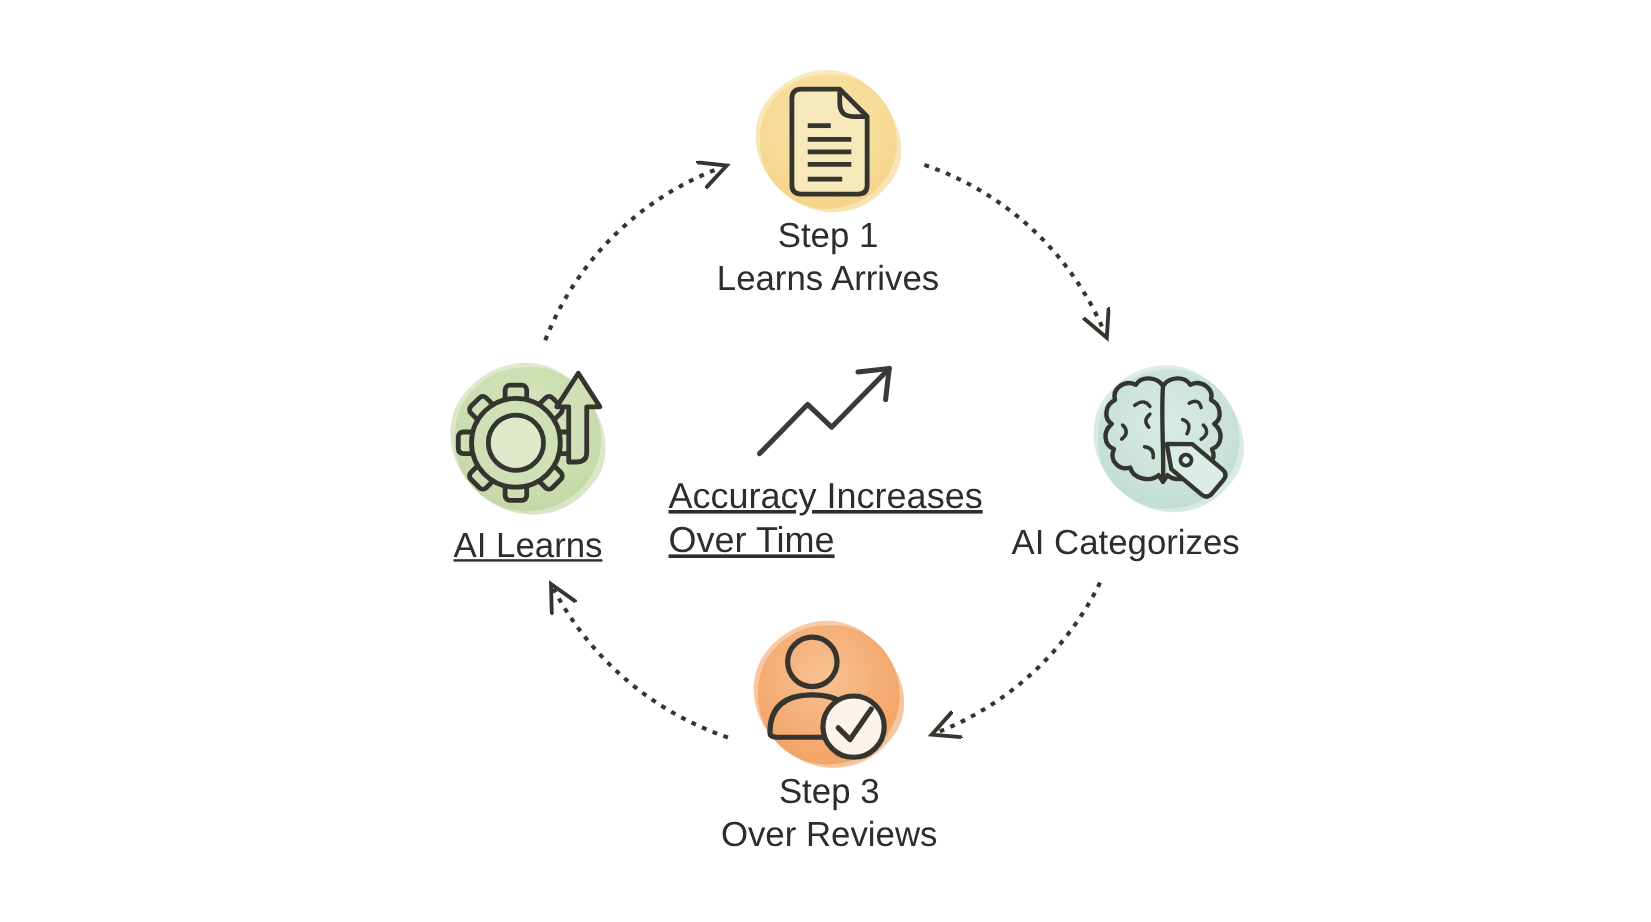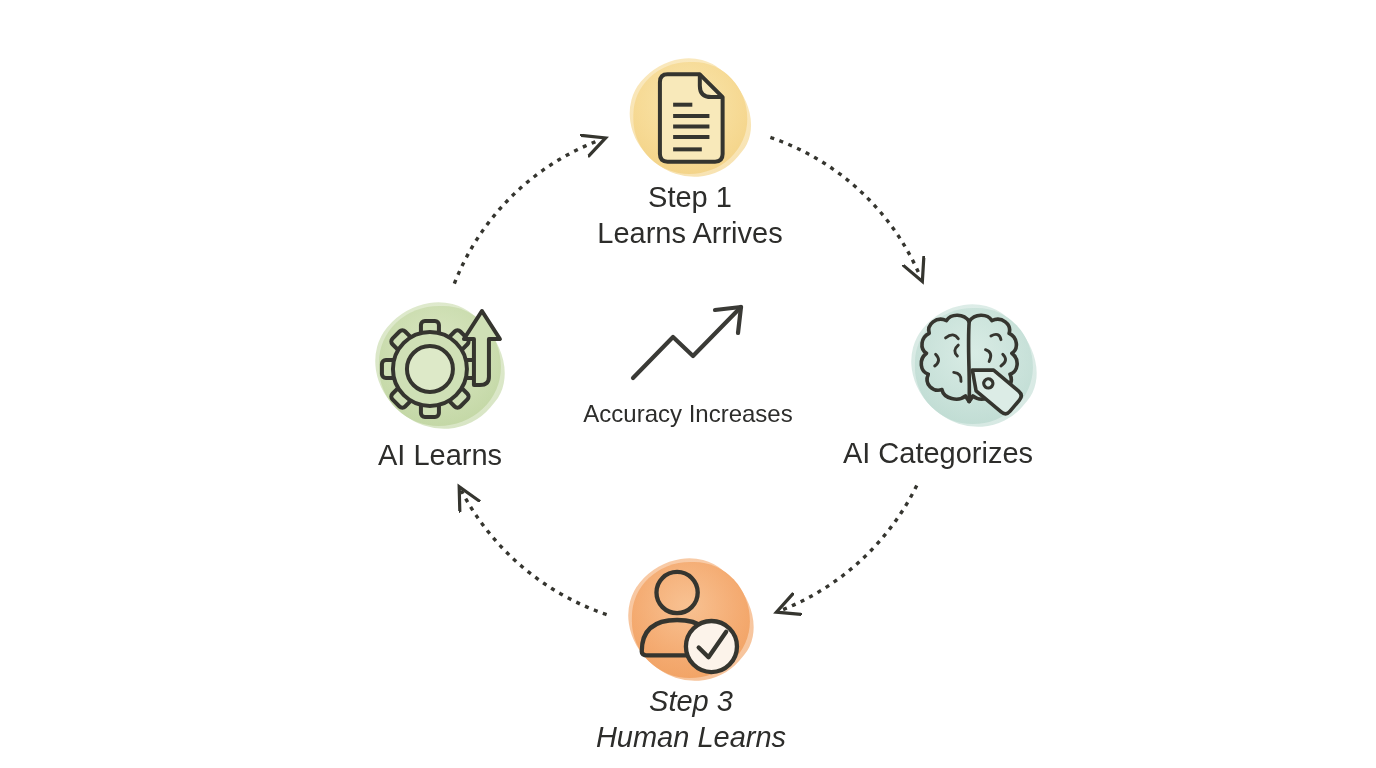--- a/index.html
+++ b/index.html
@@ -14,22 +14,22 @@
   .overlay{position:absolute;left:0;top:0;width:1376px;height:768px;}
 
   
   .node{
     position:absolute;
     display:flex;flex-direction:column;align-items:center;
     transform:translateX(-50%);
   }
   .n-top{left:690px;top:62px;}
   .n-right{left:938px;top:308px;align-items:flex-end;}
-  .n-bottom{left:691px;top:562px;font-style:italic;}
-  .n-left{left:440px;top:306px;}
+  .n-bottom{left:691px;top:521px;}
+  .n-left{left:440px;top:306px;text-decoration:underline;}
 
   .blob{
     position:relative;
     display:flex;align-items:center;justify-content:center;
     border-radius:50% 48% 52% 50% / 48% 52% 50% 50%;
   }
   .blob::before{
     content:"";
     position:absolute;inset:-3px;
     background:inherit;
@@ -59,22 +59,22 @@
     white-space:nowrap;
     color:#2d2d2b;
   }
   .n-right .labels,.n-left .labels{margin-top:11px;}
 
   
   .center-caption{
     position:absolute;left:688px;top:395px;
     transform:translateX(-50%);
     text-align:left;
-    font-size:24px;line-height:37px;font-weight:500;
-    white-space:nowrap;color:#2d2d2b;
+    font-size:30px;line-height:37px;font-weight:500;
+    white-space:nowrap;color:#2d2d2b;text-decoration:underline;
   }
 </style>
 </head>
 <body>
 
 <div class="canvas">
 
   <svg class="overlay" viewBox="0 0 1376 768">
     <defs>
       <marker id="chev" markerUnits="userSpaceOnUse" markerWidth="34" markerHeight="34" refX="17" refY="12" orient="auto">
@@ -148,21 +148,21 @@
     <div class="blob b-orange">
       <svg width="108" height="108" viewBox="0 0 110 110" style="margin-left:-6px;margin-top:2px;">
         <circle cx="44" cy="26" r="21" fill="none" stroke="#35352f" stroke-width="4.4"></circle>
         <path d="M8 86 Q8 54 44 54 Q80 54 80 86 Q80 90 74 90 H14 Q8 90 8 86 Z" fill="none" stroke="#35352f" stroke-width="4.4" stroke-linejoin="round"></path>
         <circle cx="79" cy="81" r="26" fill="#fcf3ea" stroke="#35352f" stroke-width="4.4"></circle>
         <path d="M66 82 L76 92 L94 66" fill="none" stroke="#35352f" stroke-width="4.4" stroke-linecap="round" stroke-linejoin="round"></path>
       </svg>
     </div>
     <div class="labels">
       <div>Step 3</div>
-      <div>Human Learns</div>
+      <div>Over Reviews</div>
     </div>
   </div>
 
   <div class="node n-left">
     <div class="blob b-green">
       <svg width="126" height="122" viewBox="0 0 126 122" style="margin-left:-2px;">
         <g fill="#cfe0b6" stroke="#35352f" stroke-width="4" stroke-linejoin="round">
           <rect x="45" y="16" width="18" height="18" rx="4"></rect>
           <rect x="45" y="16" width="18" height="18" rx="4" transform="rotate(45 54 64)"></rect>
           <rect x="45" y="16" width="18" height="18" rx="4" transform="rotate(90 54 64)"></rect>
@@ -178,15 +178,16 @@
       </svg>
     </div>
     <div class="labels">
       <div></div>
       <div>AI Learns</div>
     </div>
   </div>
 
   <div class="center-caption">
     <div>Accuracy Increases</div>
+    <div>Over Time</div>
   </div>
 
 </div>
 
 </body></html>

